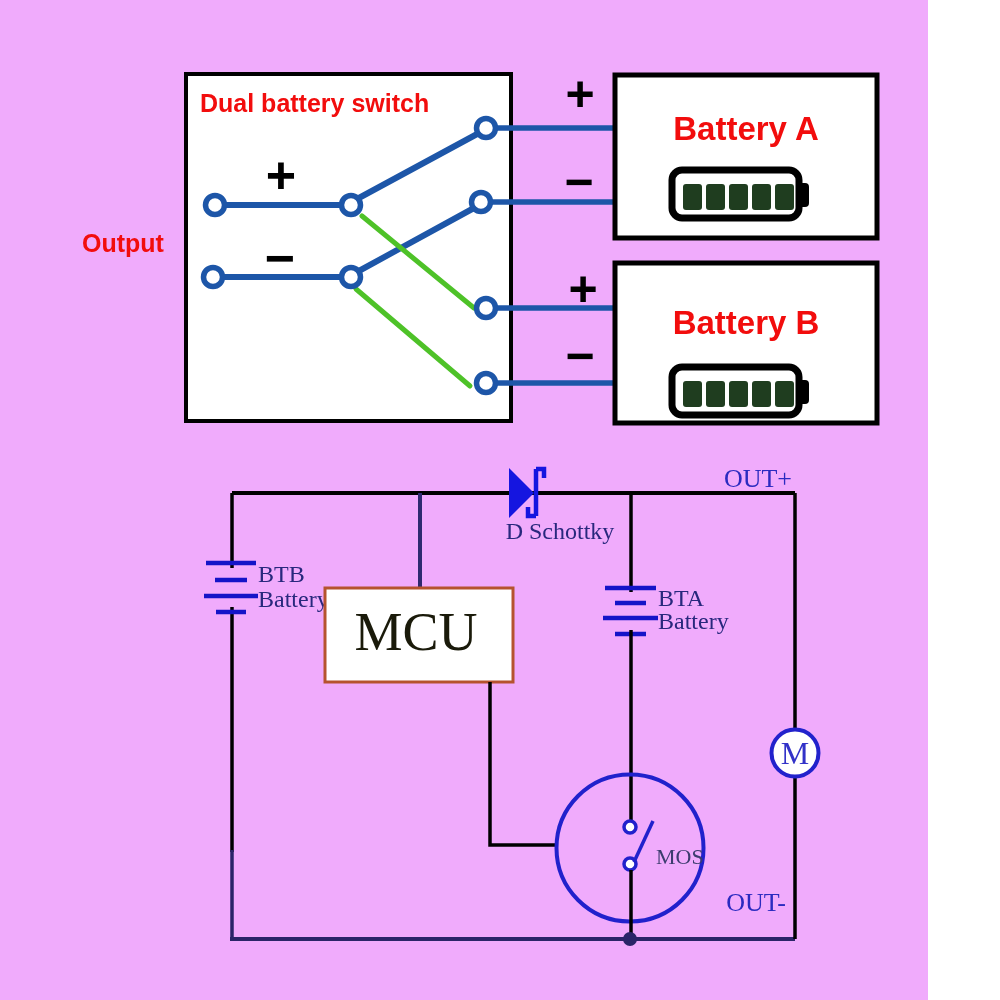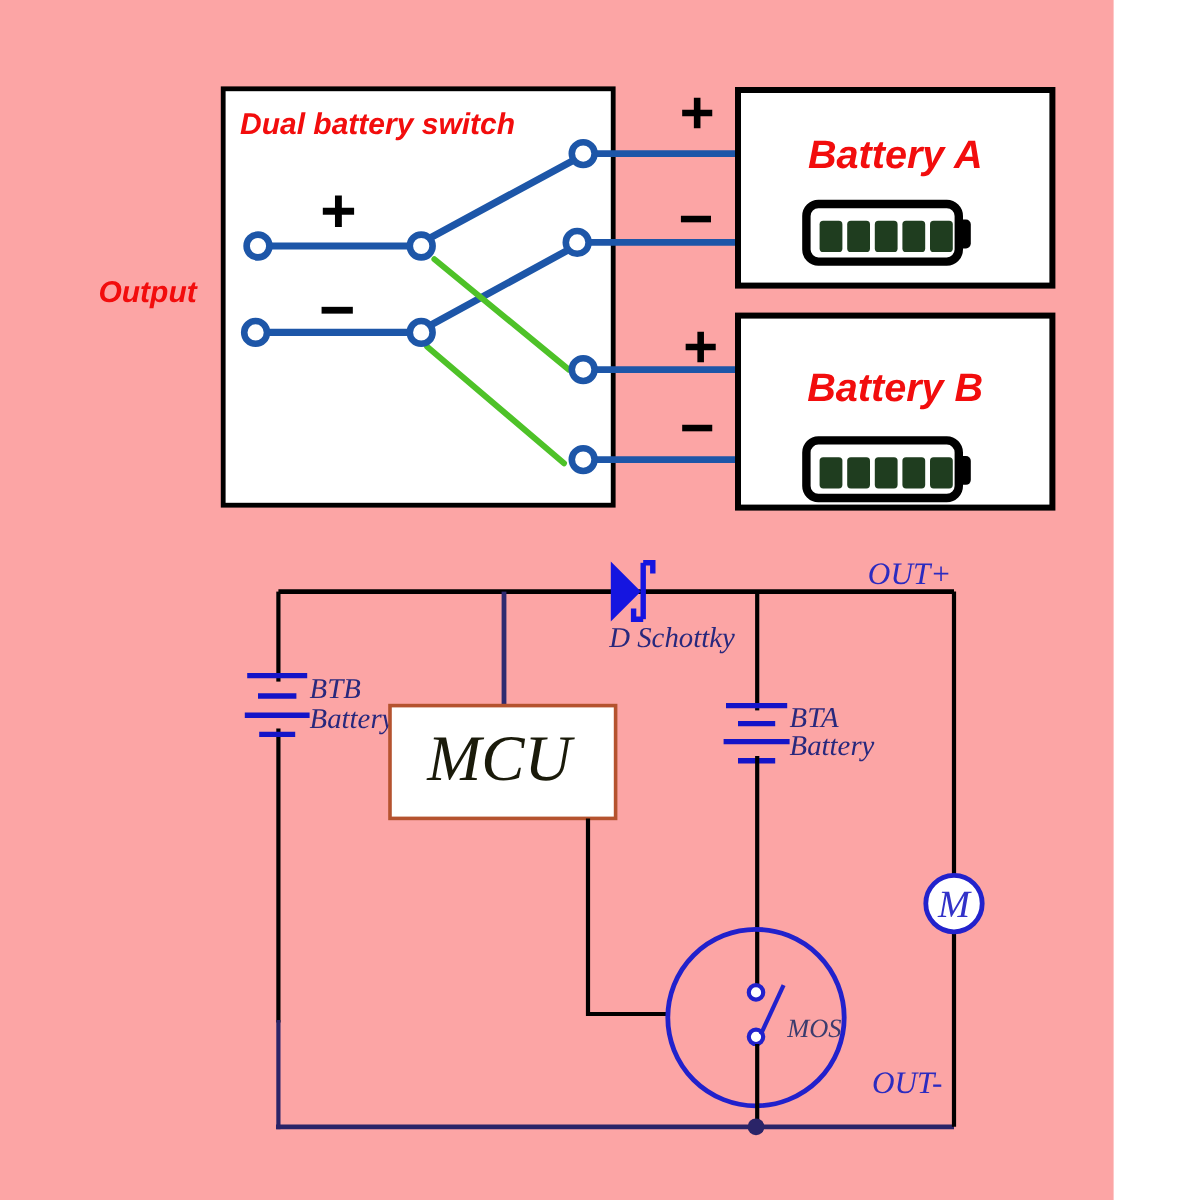--- a/index.html
+++ b/index.html
@@ -1,16 +1,16 @@
 <!DOCTYPE html>
 <html><head>
 <meta charset="utf-8">
 <style>
   html,body{margin:0;padding:0;background:#ffffff;}
-  .stage{width:928px;height:1000px;position:relative;background:#fca5a5;font-style:italic;}
+  .stage{width:928px;height:1000px;position:relative;background:#f0abfc;}
   svg{display:block;}
   text{user-select:none;}
   .t-red{fill:#f20d0d;font-family:"Liberation Sans",sans-serif;font-weight:bold;}
   .sign{fill:#000000;font-family:"Liberation Sans",sans-serif;font-weight:bold;}
   .ser-navy{fill:#28287d;font-family:"Liberation Serif",serif;}
   .ser-out{fill:#2b2bc0;font-family:"Liberation Serif",serif;}
   .ser-mos{fill:#3c3c6e;font-family:"Liberation Serif",serif;}
   .ser-m{fill:#3232c8;font-family:"Liberation Serif",serif;}
   .ser-mcu{fill:#1a1a0a;font-family:"Liberation Serif",serif;}
 </style>

